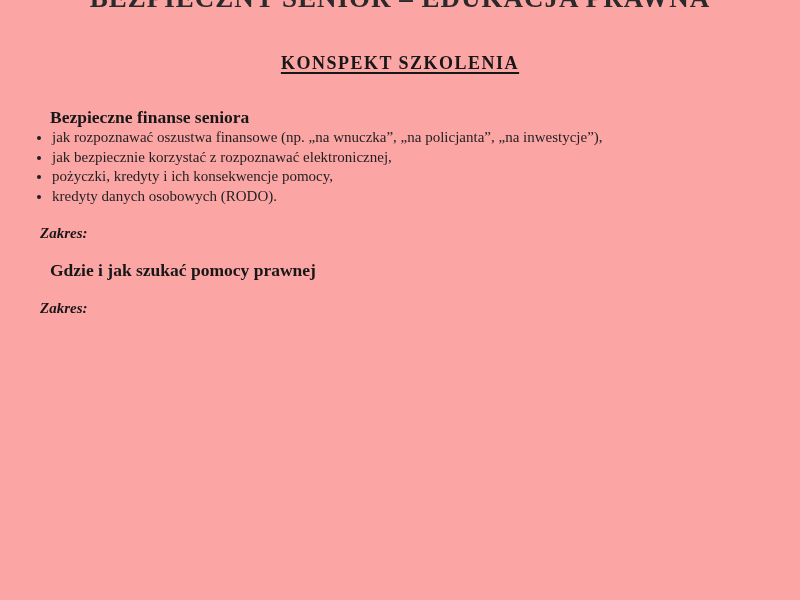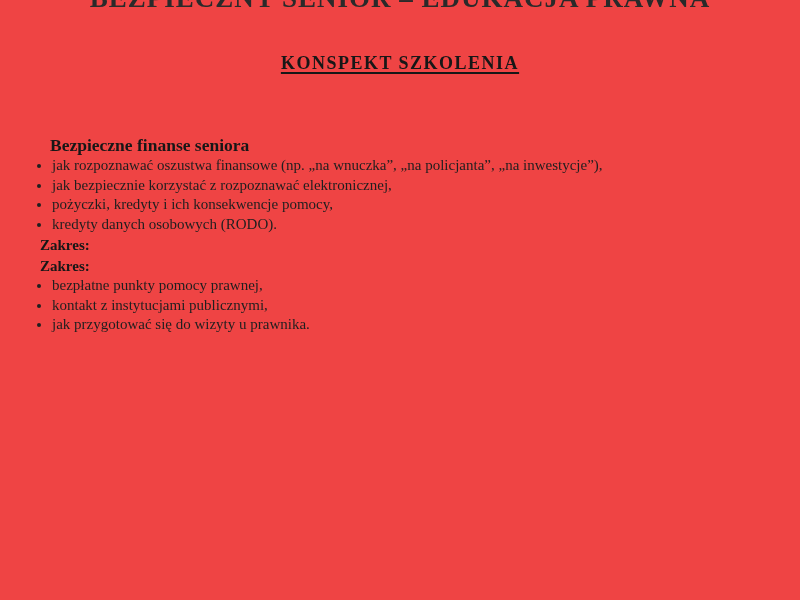--- a/index.html
+++ b/index.html
@@ -11,21 +11,21 @@
     height: 600px;
     overflow: hidden;
     background: #ffffff;
     font-family: "Liberation Serif", "DejaVu Serif", serif;
     color: #1b1b1b;
   }
   .page {
     position: relative;
     width: 800px;
     height: 600px;
-    background: #ef4444;
+    background: #fca5a5;
   }
   
   .clipped-title-wrap {
     height: 9px;
     overflow: hidden;
     position: relative;
   }
   .clipped-title-wrap .clipped-text {
     display: block;
     width: 100%;
@@ -52,29 +52,30 @@
     text-decoration-thickness: 2px;
     text-underline-offset: 3px;
   }
   .section-heading {
     margin: 0 0 0 50px;
     font-weight: bold;
     font-size: 17.5px;
     line-height: 22px;
     color: #171717;
   }
-  .heading-1 { margin-top: 60px; }
+  .heading-1 { margin-top: 32px; }
   .heading-2 { margin-top: 12px; }
   .heading-3 { margin-top: 16px; }
   .scope-label {
-    margin: 2px 0 0 40px;
+    margin: 18px 0 0 40px;
     font-weight: bold;
     font-size: 15px;
     line-height: 19px;
     color: #171717;
+    font-style: italic;
   }
   ul.bullet-list {
     margin: 0;
     padding: 0 0 0 52px;
     list-style: disc;
   }
   .list-1 { margin-top: 18px; }
   .list-2 { margin-top: 18px; }
   .list-3 { margin-top: 20px; }
   ul.bullet-list li {
@@ -99,20 +100,16 @@
   <h2 class="section-heading heading-1">Bezpieczne finanse seniora</h2>
   <ul class="bullet-list list-1">
     <li>jak rozpoznawać oszustwa finansowe (np. „na wnuczka”, „na policjanta”, „na inwestycje”),</li>
     <li>jak bezpiecznie korzystać z rozpoznawać elektronicznej,</li>
     <li>pożyczki, kredyty i ich konsekwencje pomocy,</li>
     <li>kredyty danych osobowych (RODO).</li>
   </ul>
 
   <p class="scope-label">Zakres:</p>
 
+  <h2 class="section-heading heading-3">Gdzie i jak szukać pomocy prawnej</h2>
   <p class="scope-label">Zakres:</p>
-  <ul class="bullet-list list-3">
-    <li>bezpłatne punkty pomocy prawnej,</li>
-    <li>kontakt z instytucjami publicznymi,</li>
-    <li>jak przygotować się do wizyty u prawnika.</li>
-  </ul>
 
 </div>
 
 </body></html>

